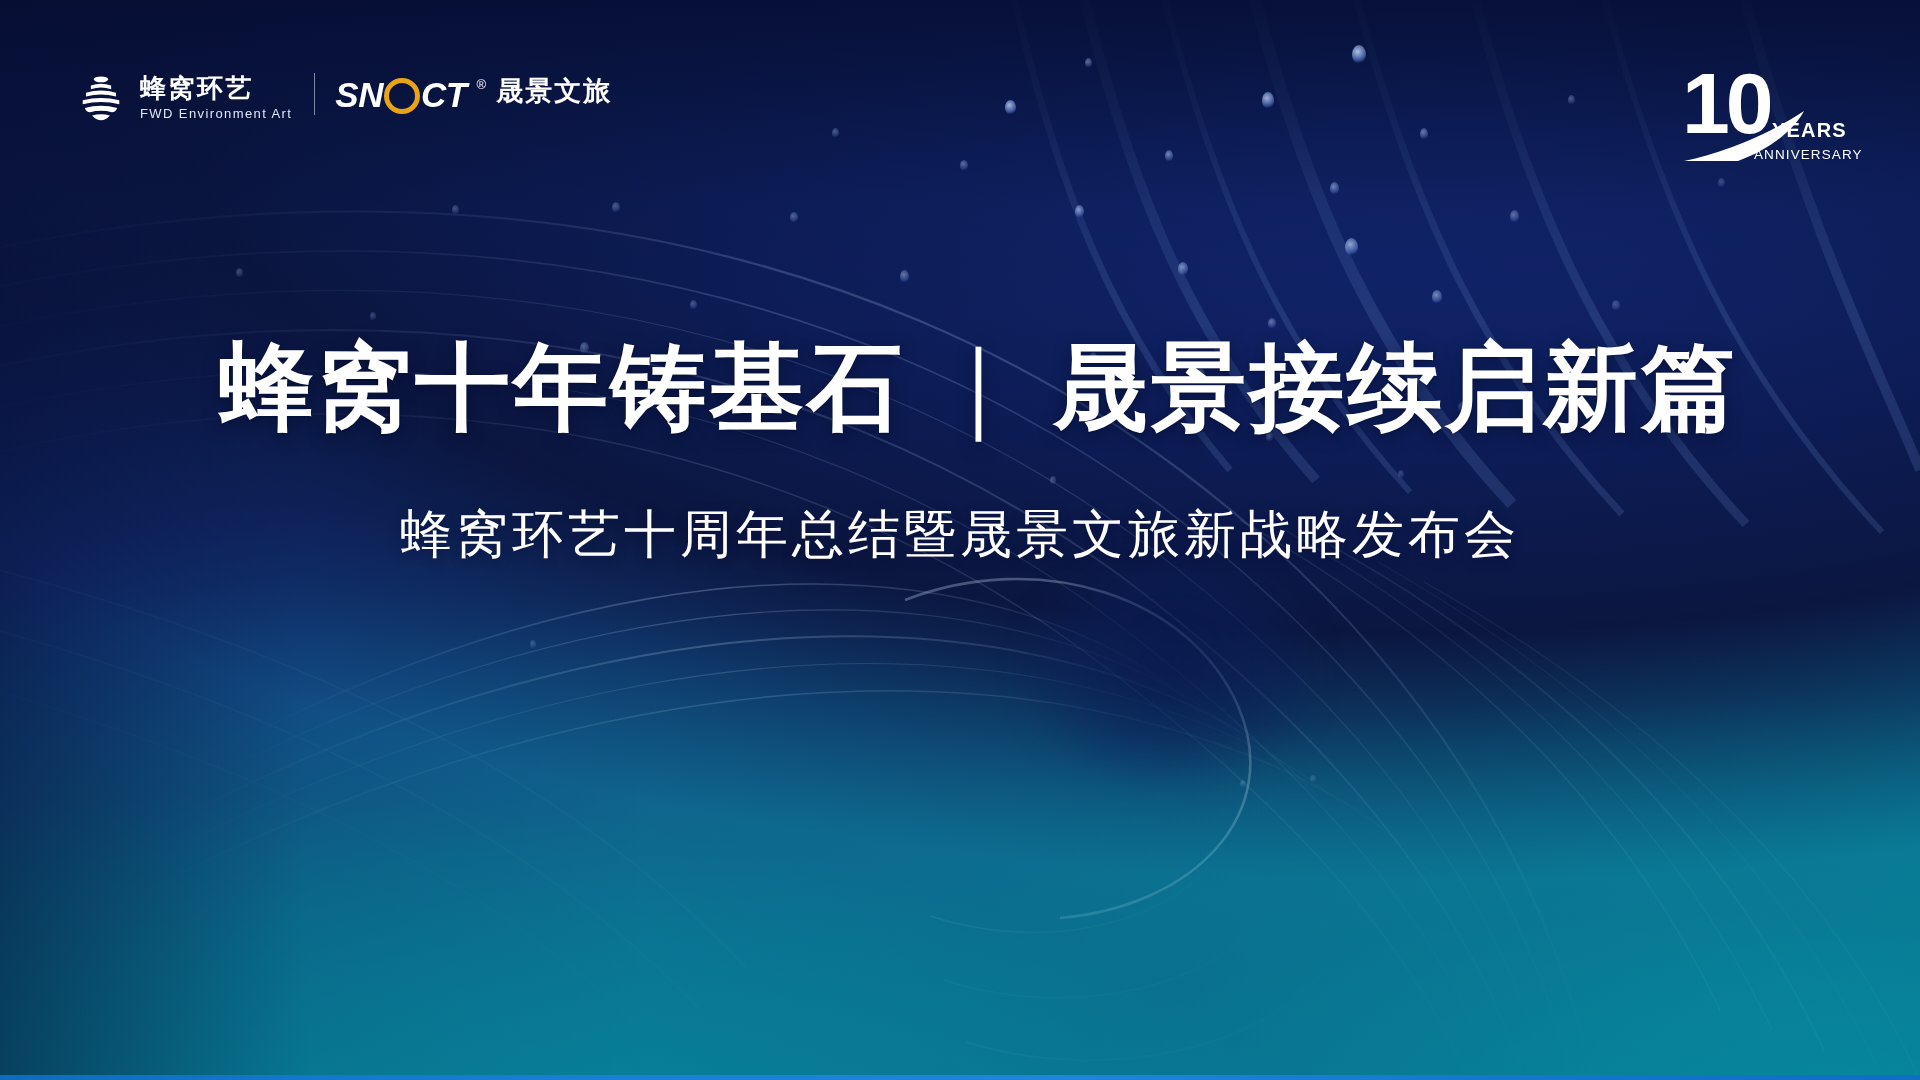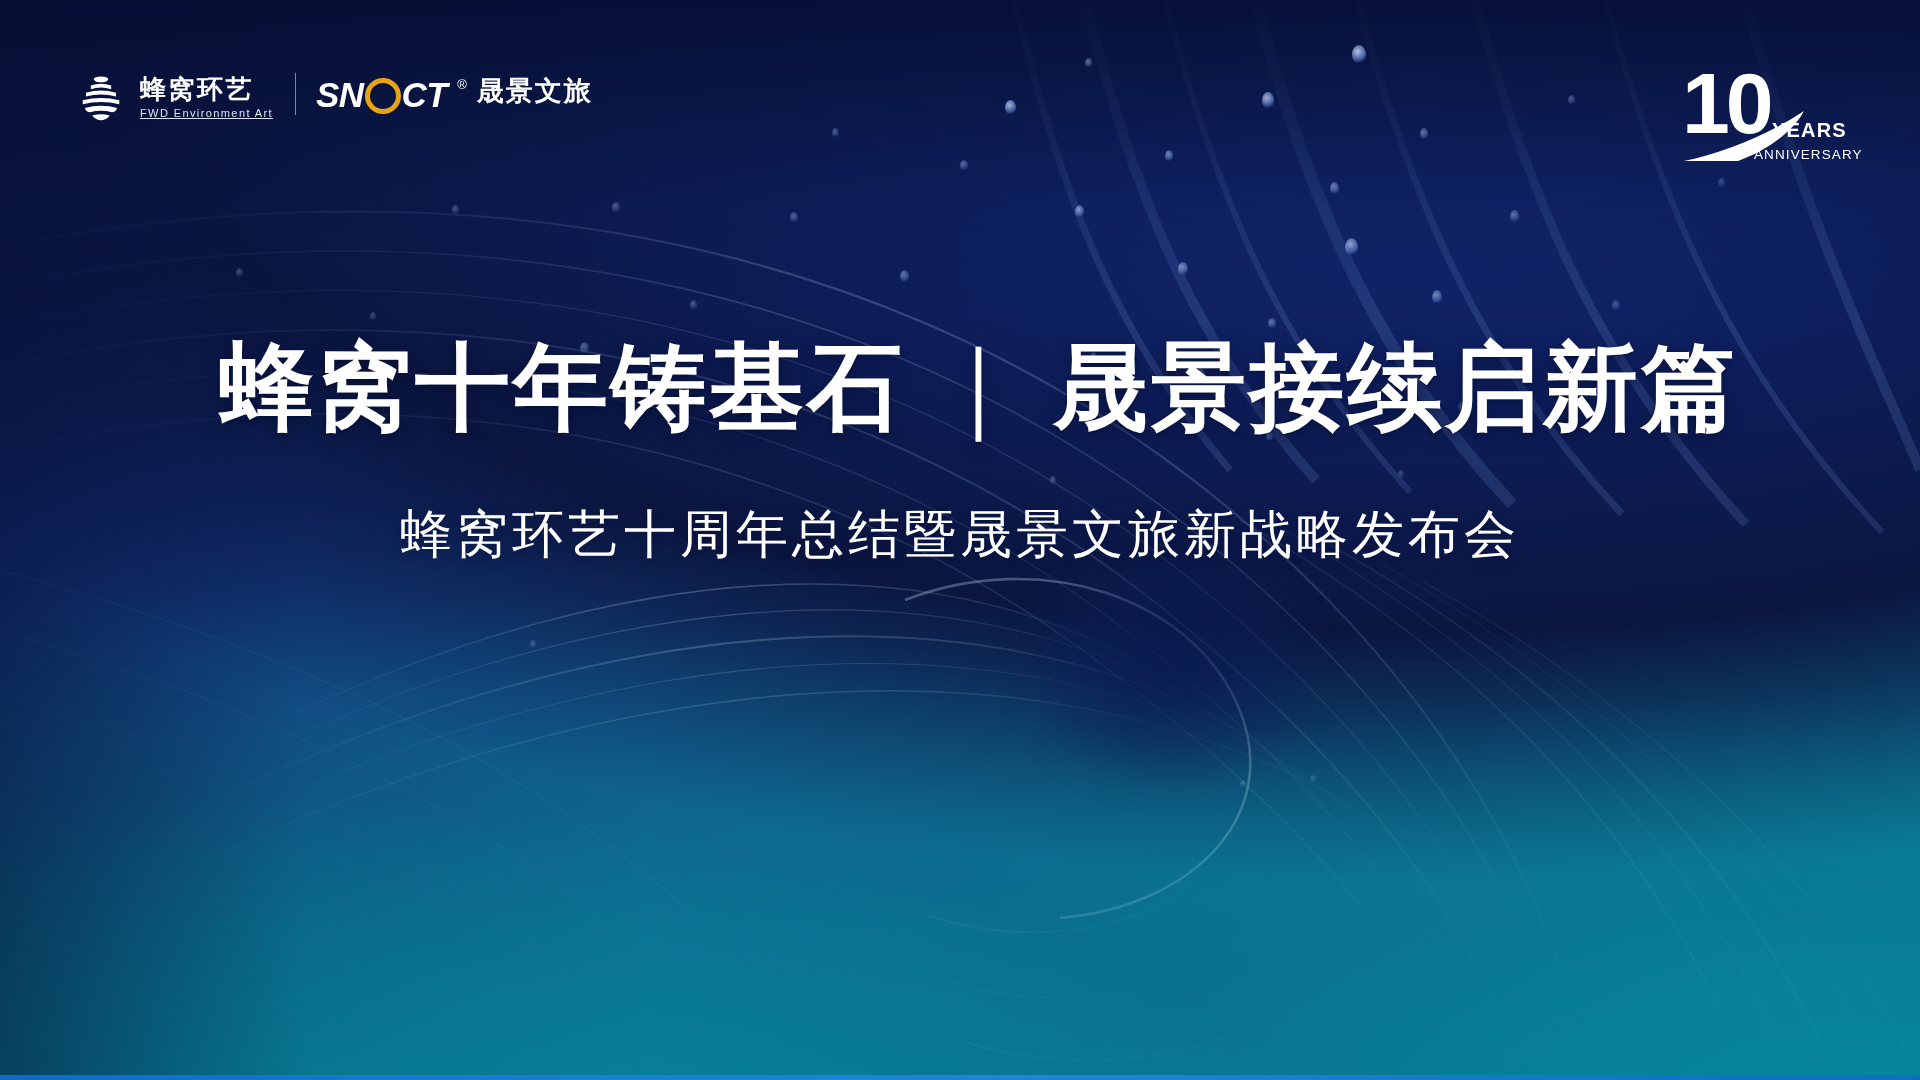--- a/index.html
+++ b/index.html
@@ -99,26 +99,25 @@
   .fwd-cn {
     color: #ffffff;
     font-size: 26px;
     font-weight: 700;
     letter-spacing: 2.5px;
     line-height: 1.05;
     white-space: nowrap;
   }
   .fwd-en {
     color: #dfe7f6;
-    font-size: 11px;
+    font-size: 13px;
     letter-spacing: 1.4px;
     line-height: 1.2;
     margin-top: 4px;
     white-space: nowrap;
-    text-decoration: underline;
   }
   .logo-divider {
     width: 1px;
     height: 42px;
     background: rgba(220,230,250,0.55);
     margin: 0 20px 0 22px;
   }
   .sngct-lockup { display: flex; align-items: flex-start; gap: 10px; }
   .sngct-mark { position: relative; display: flex; align-items: center; }
   .sngct-word {

